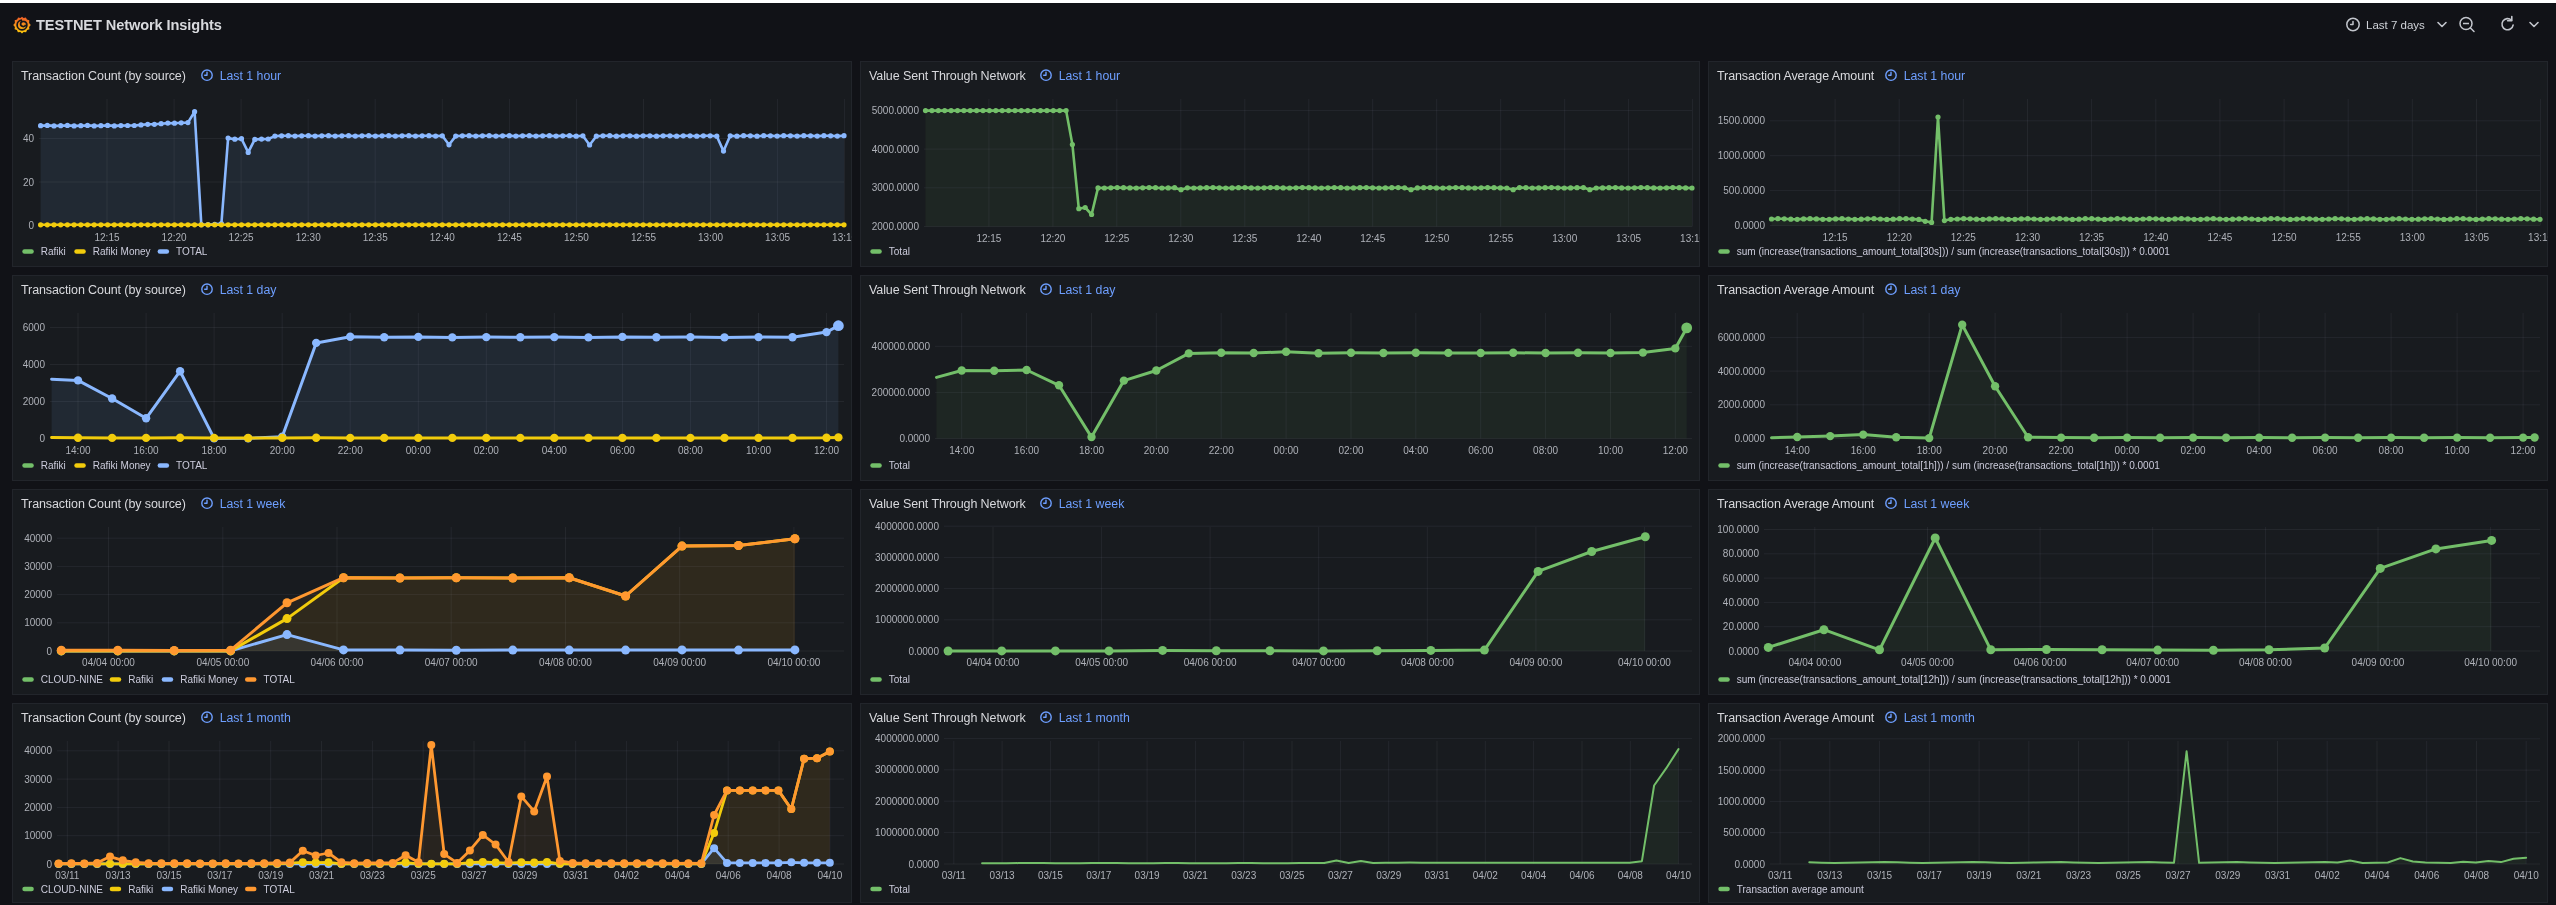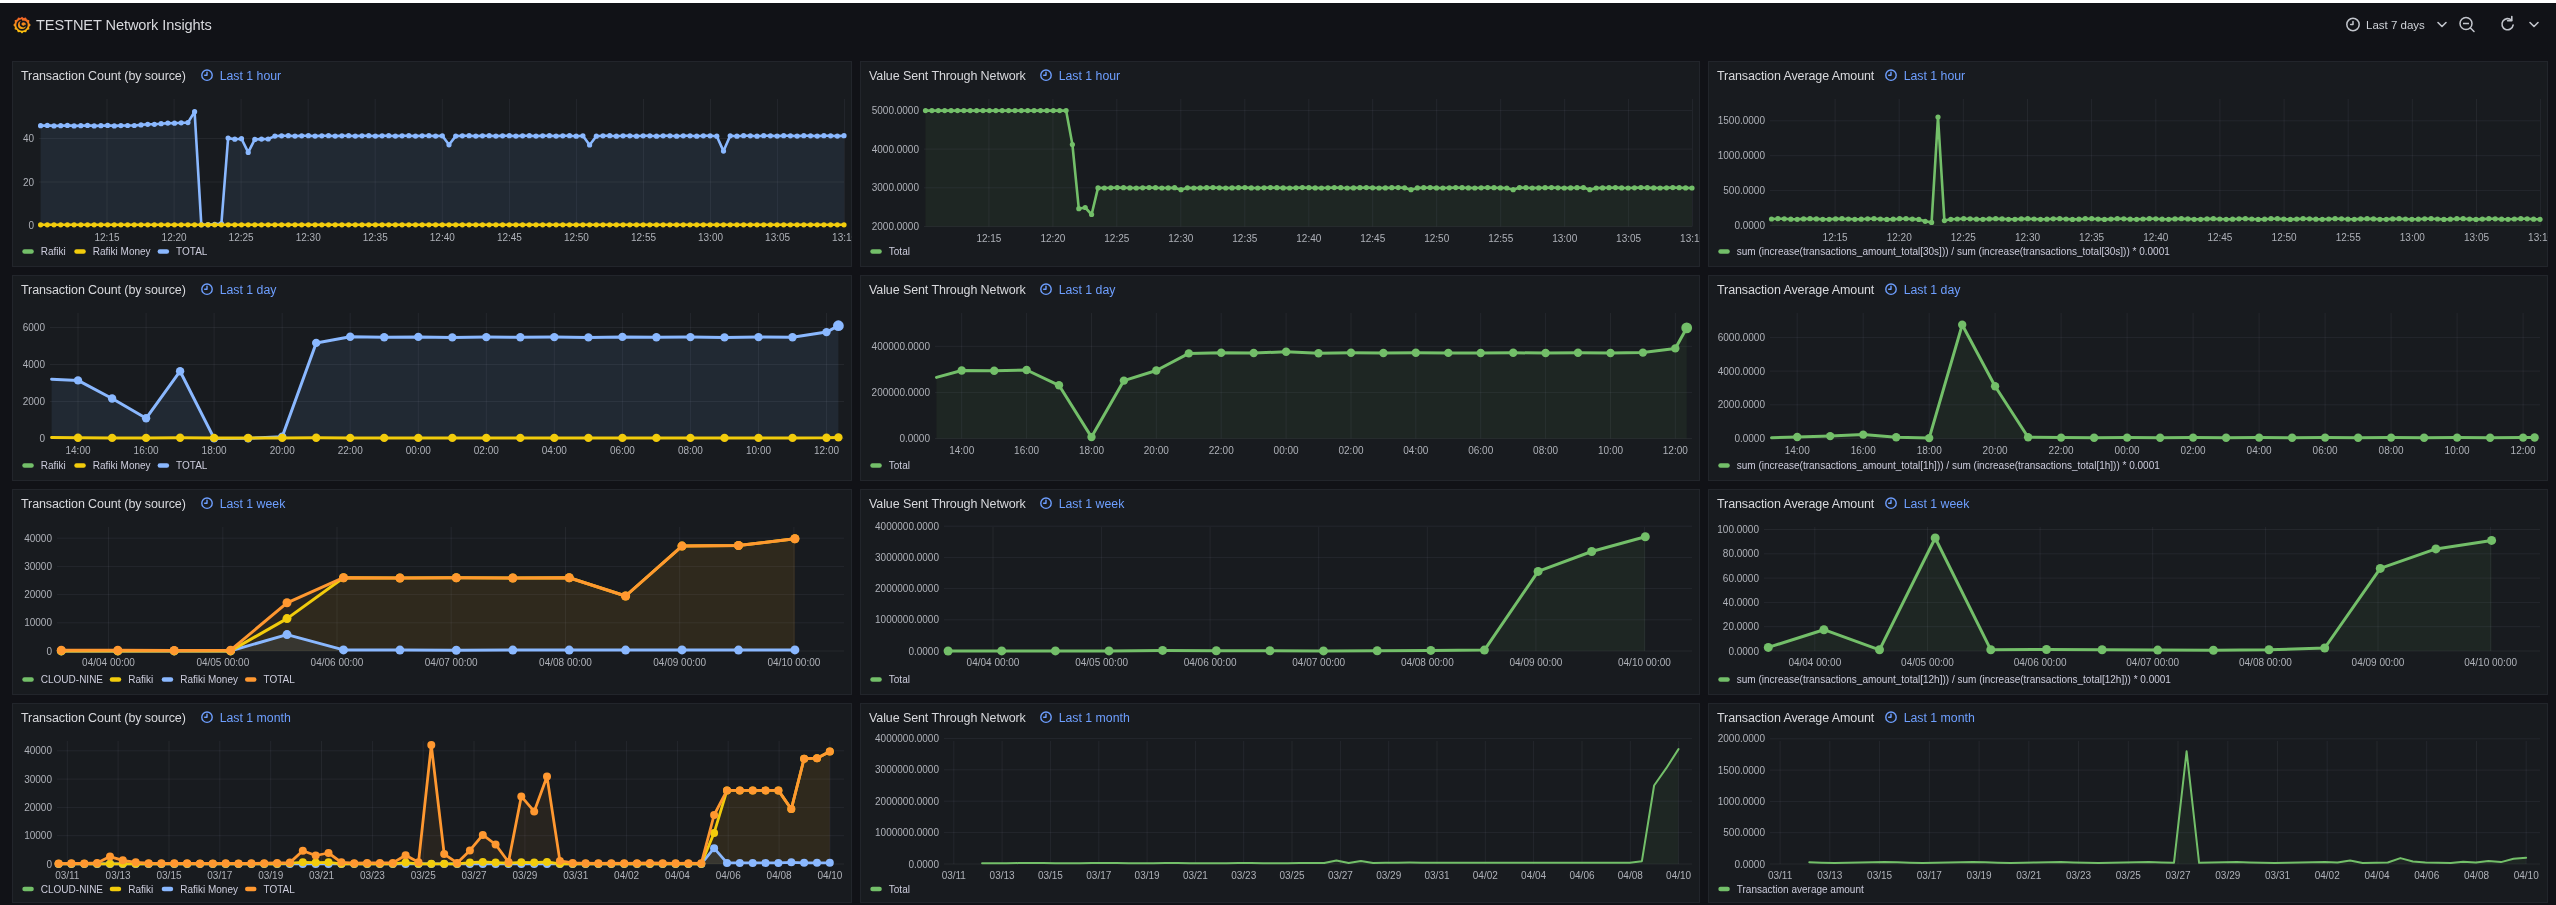--- a/index.html
+++ b/index.html
@@ -8,21 +8,21 @@
 <svg style="position:absolute;left:13px;top:16px" width="18" height="18" viewBox="0 0 18 18">
 <defs>
       <linearGradient id="glogo" x1="0" y1="0" x2="0" y2="1">
 <stop offset="0" stop-color="#f05a28"></stop>
         <stop offset="1" stop-color="#fbca0a"></stop>
       </linearGradient>
     </defs>
 <path d="M9 0.7 L10.6 2.1 L12.9 1.5 L13.9 3.6 L16.3 4.3 L16.1 6.9 L17.8 8.9 L16.1 10.9 L16.4 13.2 L14.1 14 L13.1 16.3 L10.6 15.9 L9 17.4 L7.4 15.9 L4.9 16.3 L3.9 14 L1.6 13.2 L1.9 10.9 L0.2 8.9 L1.9 6.9 L1.7 4.3 L4.1 3.6 L5.1 1.5 L7.4 2.1 Z" fill="url(#glogo)"></path>
 <path d="M9 4.1 a4.9 4.9 0 1 0 4.9 4.9 a3.6 3.6 0 0 0 -3.6 -3.7 a2.6 2.6 0 1 0 2.4 3.4" fill="none" stroke="#16171c" stroke-width="1.7"></path>
 </svg>
-<div style="position:absolute;left:36px;top:17px;font-size:14.6px;font-weight:400;color:#d8d9dd;letter-spacing:-0.1px">TESTNET Network Insights</div>
+<div style="position:absolute;left:36px;top:17px;font-size:14.6px;font-weight:700;color:#d8d9dd;letter-spacing:-0.1px">TESTNET Network Insights</div>
 <svg style="position:absolute;left:2340px;top:12px" width="206" height="26" viewBox="0 0 206 26">
 <circle cx="13" cy="12.5" r="6.2" fill="none" stroke="#c2c5cc" stroke-width="1.5"></circle>
     <path d="M 13 9.6 L 13 12.5 L 10.7 12.5" fill="none" stroke="#c2c5cc" stroke-width="1.5" stroke-linecap="round" stroke-linejoin="round"></path>
 <text x="26" y="16.5" font-size="11.5" fill="#cfd2d8" font-family="Liberation Sans">Last 7 days</text>
 <path d="M 98 10.5 L 102 14.5 L 106 10.5" fill="none" stroke="#c2c5cc" stroke-width="1.6" stroke-linecap="round" stroke-linejoin="round"></path>
 <circle cx="126" cy="11.5" r="6" fill="none" stroke="#c2c5cc" stroke-width="1.5"></circle>
 <line x1="123" y1="11.5" x2="129" y2="11.5" stroke="#c2c5cc" stroke-width="1.5"></line>
 <line x1="130.5" y1="16" x2="134" y2="19.5" stroke="#c2c5cc" stroke-width="1.5" stroke-linecap="round"></line>
 <path d="M 171.5 8.2 a 5.6 5.6 0 1 0 1.6 4.9" fill="none" stroke="#c2c5cc" stroke-width="1.6" stroke-linecap="round"></path>
 <path d="M 171.8 4.6 L 171.8 8.8 L 167.6 8.8" fill="none" stroke="#c2c5cc" stroke-width="1.6" stroke-linecap="round" stroke-linejoin="round"></path>

